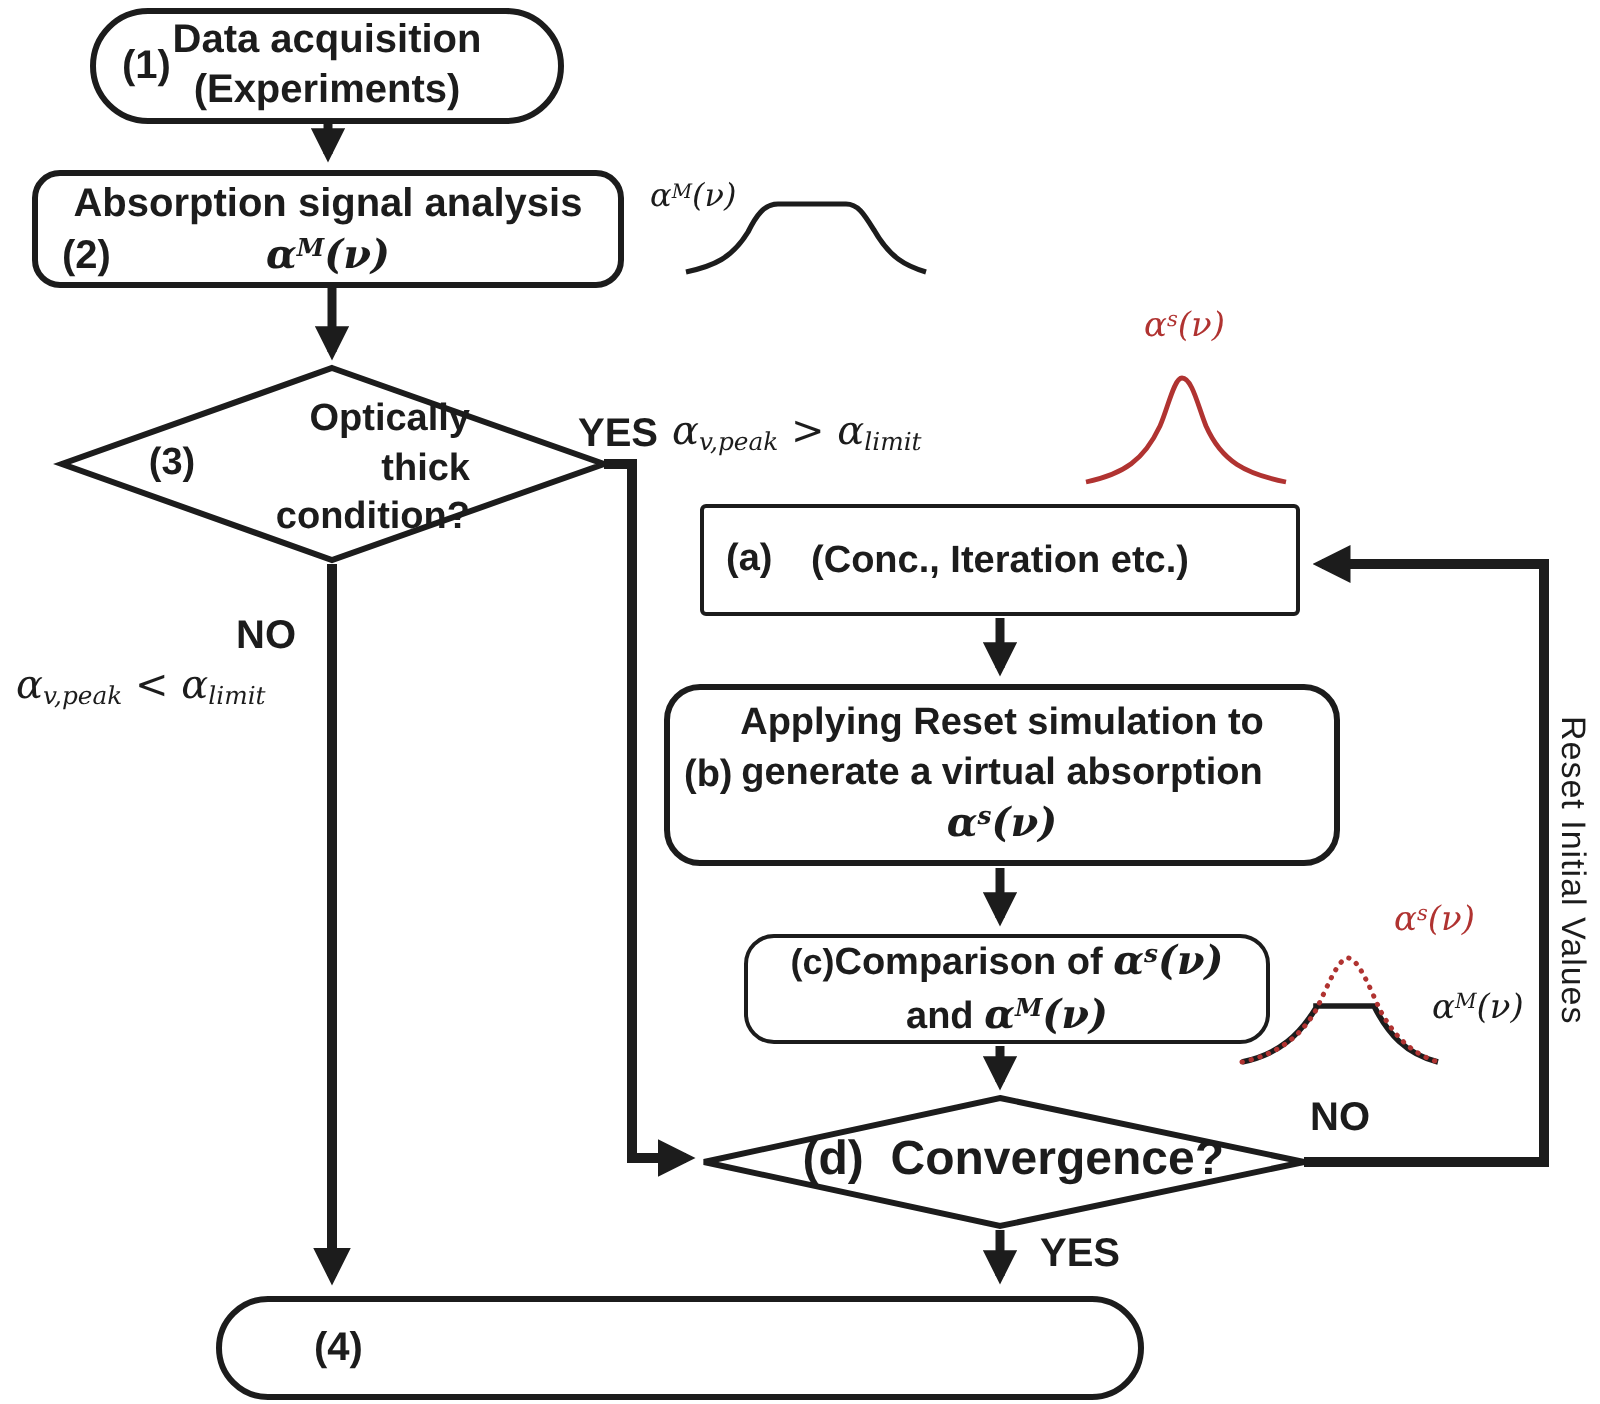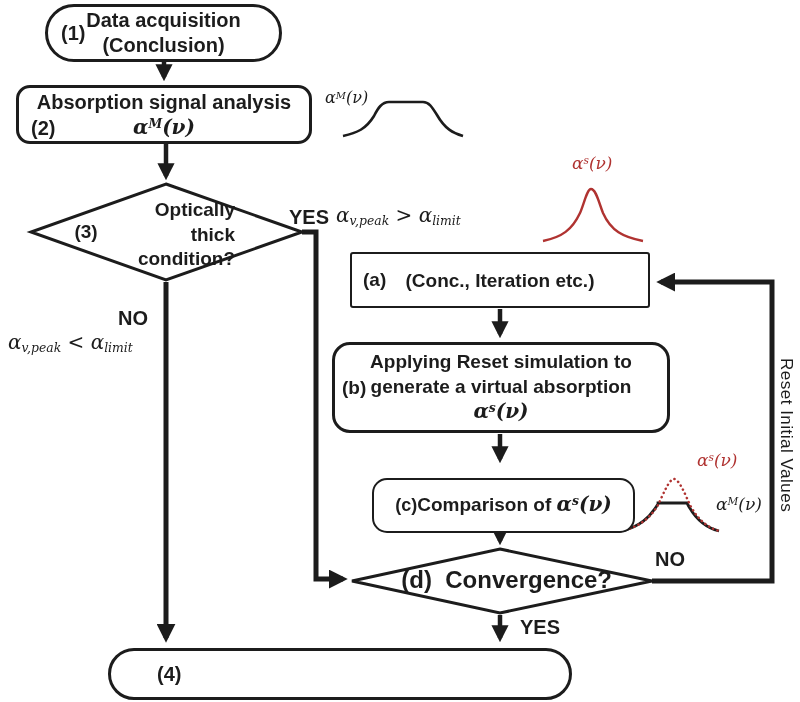--- a/index.html
+++ b/index.html
@@ -72,21 +72,21 @@
 
     <path d="M543,241 C562,237 572,230 580,213 C584,204 587,189 591,189 C596,189 599,203 603,213 C611,231 623,237 643,241" fill="none" stroke-width="2.4" stroke="#b03331"></path>
 
     <path d="M621,531 C640,527 650,517 658,504 L658,503 L687,503 C694,517 703,527 719,531" fill="none" stroke-width="2.8" stroke="#1c1c1c"></path>
     <path d="M621,531 C640,527 651,517 658,505 C663,495 669,479 674,479 C679,479 685,494 690,505 C697,518 706,527 719,531" fill="none" stroke-width="2.5" stroke-linecap="round" stroke-dasharray="0.2 4.4" stroke="#b03331"></path>
   </svg>
 
   <div class="node stadium" style="left:45px;top:4px;width:237px;height:58px;">
     <span class="tag" style="left:13px;">(1)</span>
     <div class="bline">Data acquisition</div>
-    <div class="bline">(Conclusion)</div>
+    <div class="bline">(Experiments)</div>
   </div>
 
   <div class="node round" style="left:16px;top:85px;width:296px;height:59px;">
     <div class="bline">Absorption signal analysis</div>
     <span class="tag" style="left:12px;top:29px;">(2)</span>
     <div class="math math-b m20"><span>α</span><sup>M</sup><span>(ν)</span></div>
   </div>
 
   <div class="dtext" style="left:100px;top:198px;width:135px;">
     <div>Optically</div>
@@ -100,24 +100,28 @@
     <div class="bline-sm">(Conc., Iteration etc.)</div>
   </div>
 
   <div class="node round" style="left:332px;top:342px;width:338px;height:91px;border-radius:18px;">
     <span class="tag" style="left:7px;font-size:19px;">(b)</span>
     <div class="bline-sm">Applying Reset simulation to</div>
     <div class="bline-sm">generate a virtual absorption</div>
     <div class="math math-b m20" style="line-height:25px;"><span>α</span><sup>s</sup><span>(ν)</span></div>
   </div>
 
-  <div class="node round" style="left:372px;top:478px;width:263px;height:55px;border-radius:15px;border-width:2.5px;">
+  <div class="node round" style="left:372px;top:467px;width:263px;height:55px;border-radius:15px;border-width:2.5px;">
     <div class="bline-sm">
       <span style="font-size:18px;">(c)</span><span>Comparison of</span>
       <span class="math math-b m20"><span>α</span><sup>s</sup><span>(ν)</span></span>
+    </div>
+    <div class="bline-sm">
+      <span>and</span>
+      <span class="math math-b m20"><span>α</span><sup>M</sup><span>(ν)</span></span>
     </div>
   </div>
 
   <div class="dtext" style="left:382px;top:568px;width:230px;font-size:24px;">
     <span>(d)</span>&nbsp;
     <span>Convergence?</span>
   </div>
 
   <div class="node stadium" style="left:108px;top:648px;width:464px;height:52px;">
     <span class="tag" style="left:46px;">(4)</span>

